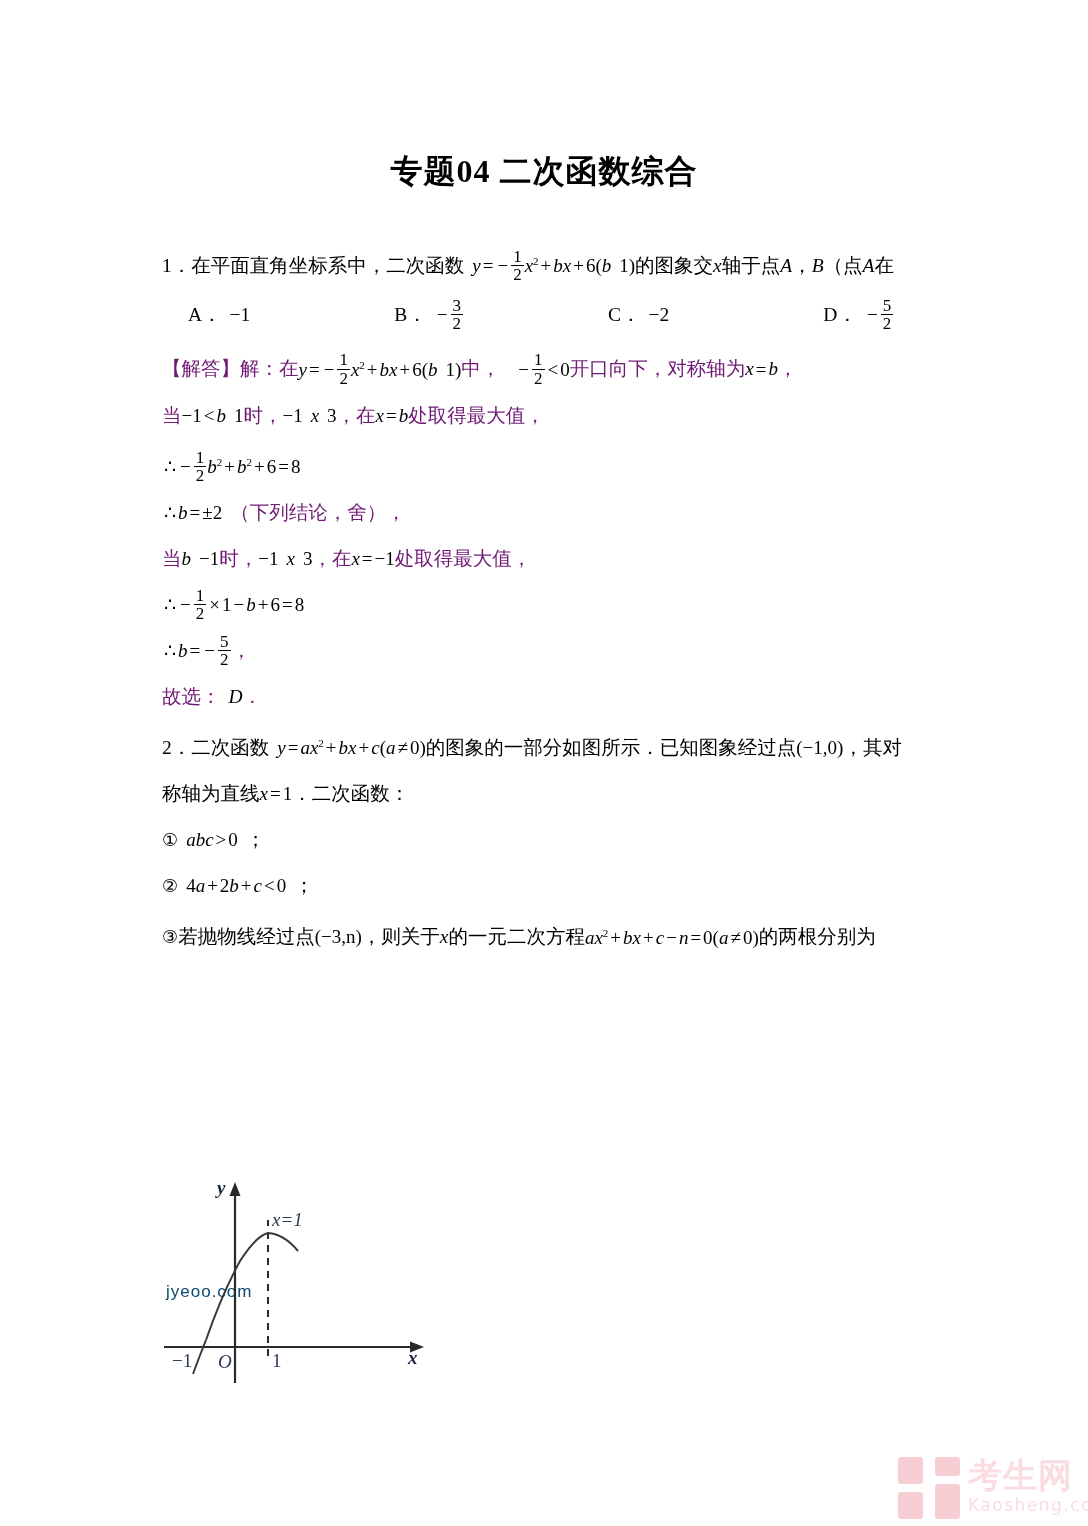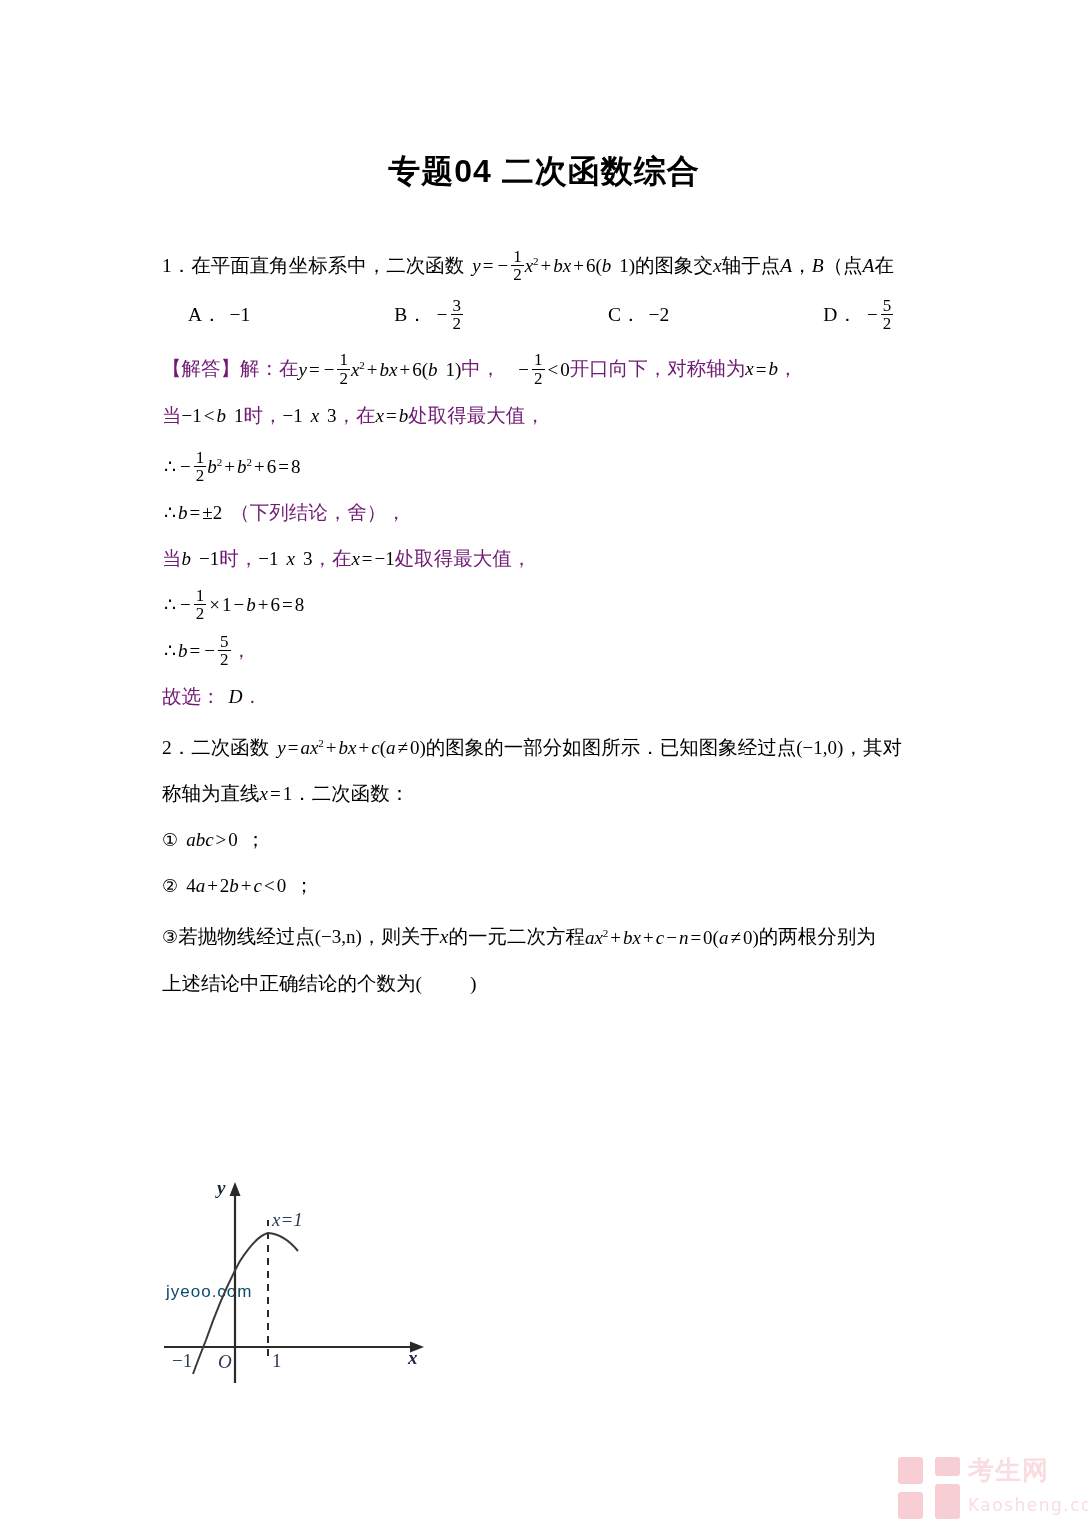--- a/index.html
+++ b/index.html
@@ -23,21 +23,21 @@
     height: 1526px;
   }
 
   
   .doc-title {
     position: absolute;
     left: 0;
     top: 150px;
     width: 1088px;
     text-align: center;
-    font-family: Liberation Sans, sans-serif;
+    font-family: Liberation Serif, serif;
     font-size: 32px;
     font-weight: bold;
     letter-spacing: 1px;
   }
 
   
   .content {
     position: absolute;
     left: 162px;
     top: 238px;
@@ -127,21 +127,21 @@
   }
   .wm-b1 { left: 0;   top: 0;   width: 25px; height: 27px; border-radius: 3px; }
   .wm-b2 { left: 37px;top: 0;   width: 25px; height: 19px; border-radius: 3px; }
   .wm-b3 { left: 0;   top: 35px;width: 25px; height: 27px; border-radius: 3px; }
   .wm-b4 { left: 37px;top: 27px;width: 25px; height: 35px; border-radius: 3px; }
 
   .wm-cn {
     position: absolute;
     left: 70px; top: -2px;
     font-family: "DejaVu Sans", sans-serif;
-    font-size: 26px;
+    font-size: 34px;
     font-weight: bold;
     color: #f9dde1;
     letter-spacing: 1px;
   }
   .wm-en {
     position: absolute;
     left: 70px; top: 40px;
     font-family: "DejaVu Sans", sans-serif;
     font-size: 17px;
     color: #f9dde1;
@@ -223,23 +223,20 @@
     <div class="line">
       <span class="circnum">②</span><span class="gap-sm"></span><span class="math"><span class="mn">4</span><span class="mi">a</span><span class="op">+</span><span class="mn">2</span><span class="mi">b</span><span class="op">+</span><span class="mi">c</span><span class="op">&lt;</span><span class="mn">0</span></span><span class="gap-sm"></span><span>；</span>
     </div>
 
     <div class="line">
       <span class="circnum">③</span><span>若抛物线经过点</span><span class="math">(−3,n)</span><span>，则关于</span><span class="mi">x</span><span>的一元二次方程</span><span class="math"><span class="mi">ax</span><sup class="expn">2</sup><span class="op">+</span><span class="mi">bx</span><span class="op">+</span><span class="mi">c</span><span class="op">−</span><span class="mi">n</span><span class="op">=</span><span class="mn">0(</span><span class="mi">a</span><span class="op">≠</span><span class="mn">0)</span></span><span>的两根分别为</span>
     </div>
 
 
 
-    <div class="line">
-      <span>上述结论中正确结论的个数为(</span><span class="gap-blank"></span><span>)</span>
-    </div>
 
   </div>
 
   <div class="wm-jyeoo">jyeoo.com</div>
 
   <div class="figure">
     <svg width="290" height="215" viewBox="0 0 290 215" xmlns="http://www.w3.org/2000/svg">
 
       <g>
         <line x1="2" y1="169" x2="248" y2="169" stroke="#2a2a2a" stroke-width="2.2"></line>

